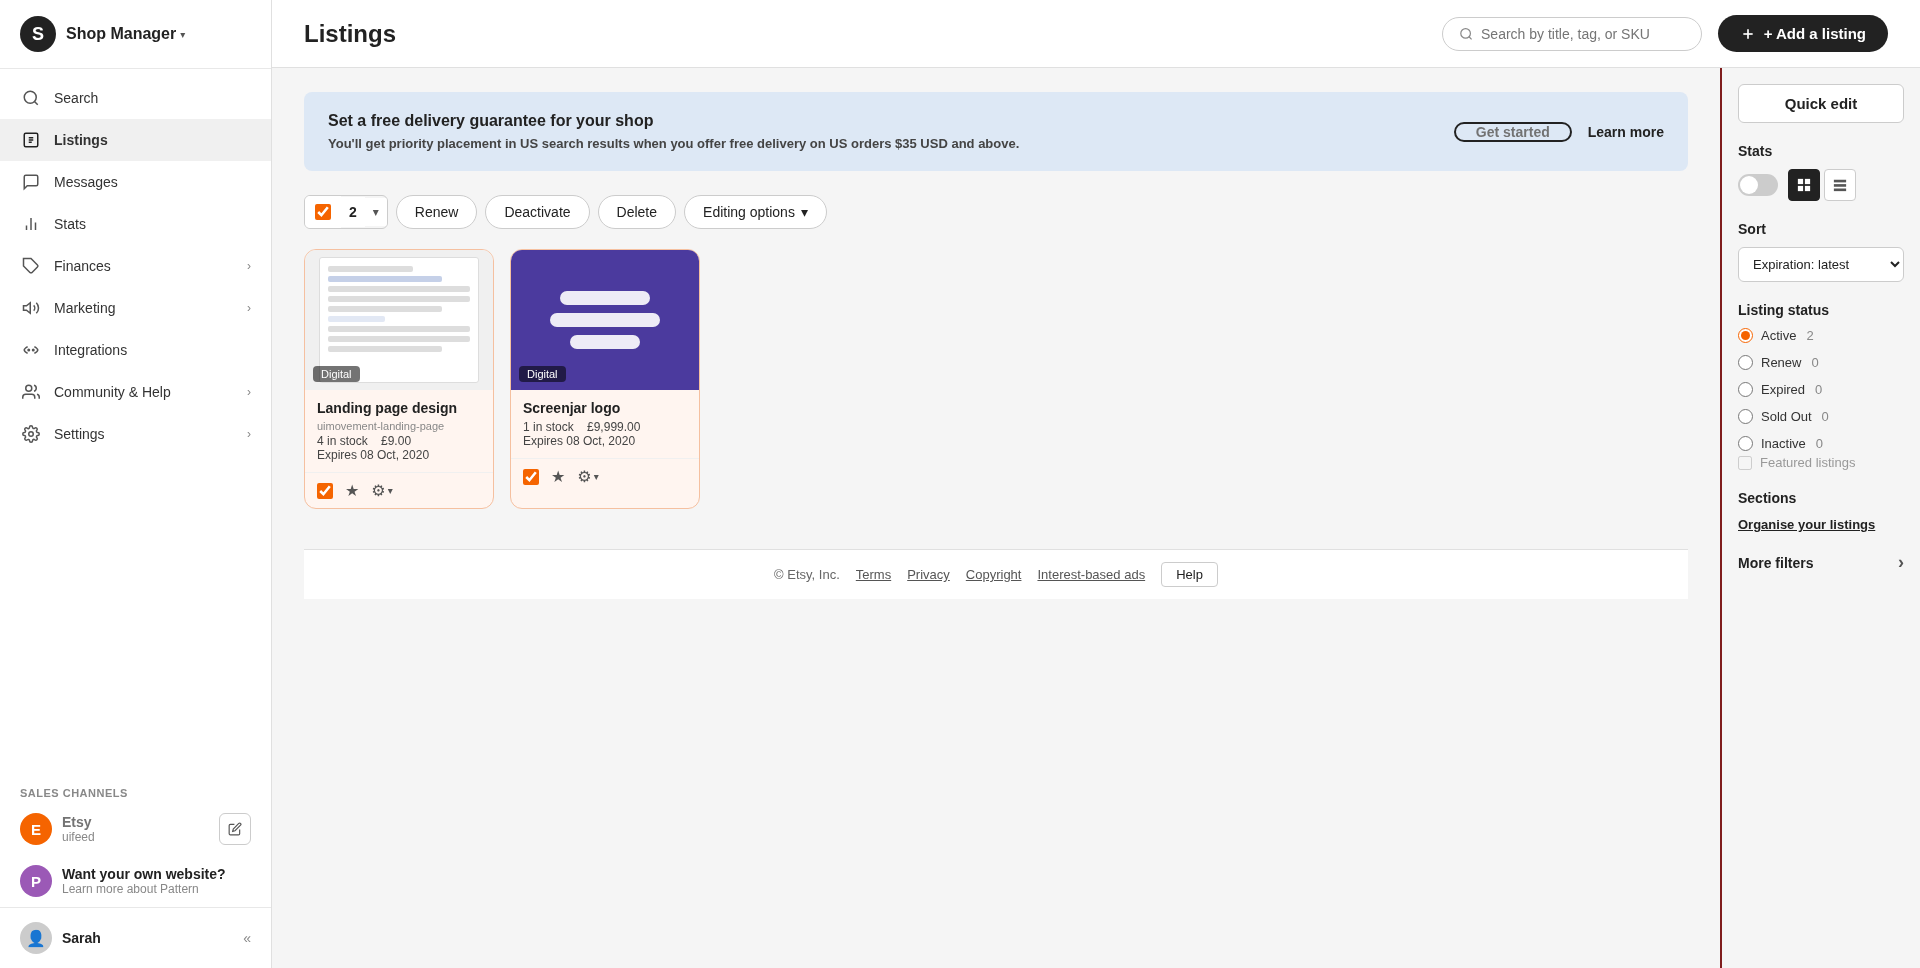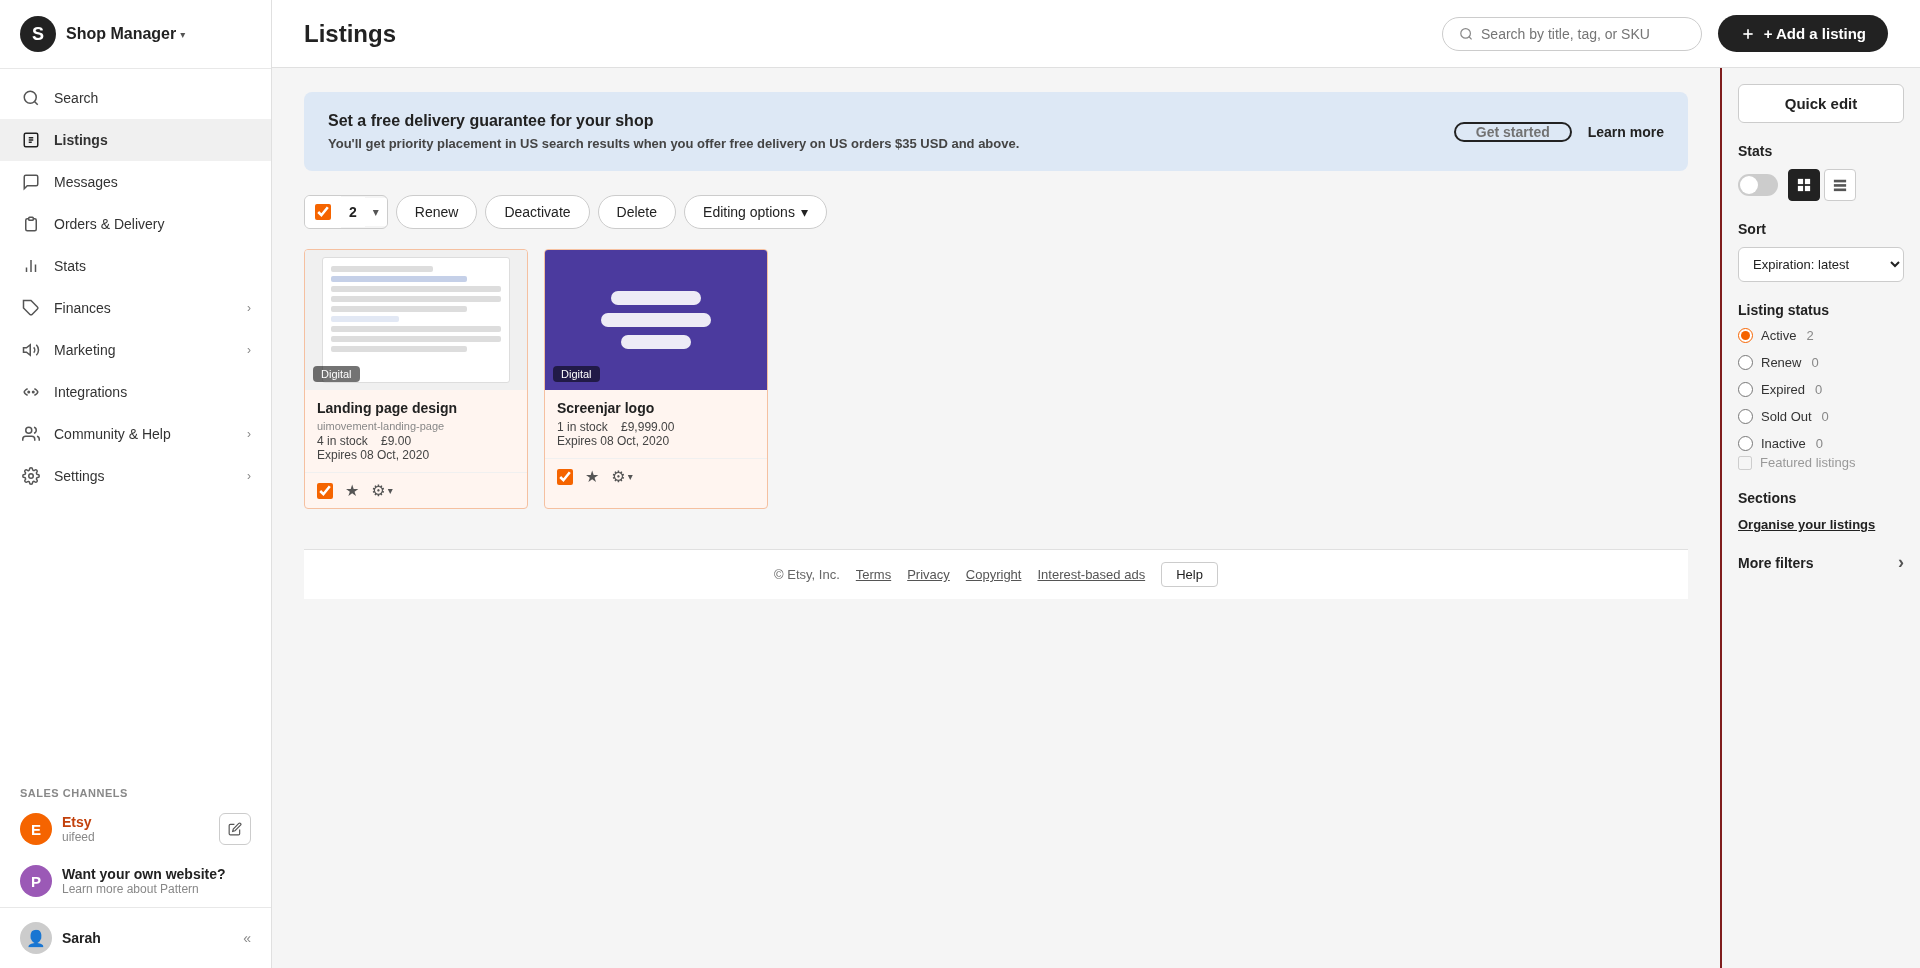--- a/index.html
+++ b/index.html
@@ -86,21 +86,21 @@
       background: #f56400;
       border-radius: 50%;
       display: flex; align-items: center; justify-content: center;
       color: #fff;
       font-weight: 700;
       font-size: 15px;
       margin-right: 10px;
       flex-shrink: 0;
     }
     .etsy-info { flex: 1; }
-    .etsy-name { font-size: 14px; font-weight: 600; color: #c2410c; }
+    .etsy-name { font-size: 14px; font-weight: 600; color: #737373; }
     .etsy-sub { font-size: 12px; color: #888; }
     .etsy-edit {
       width: 32px; height: 32px;
       border: 1px solid #ccc;
       border-radius: 6px;
       display: flex; align-items: center; justify-content: center;
       cursor: pointer;
       color: #555;
     }
     .pattern-channel {
@@ -320,22 +320,22 @@
 
     
     .listings-grid {
       display: flex;
       flex-wrap: wrap;
       gap: 16px;
     }
     .listing-card {
       background: #fff;
       border: 1px solid #e0e0e0;
-      border-radius: 4px;
-      width: 224px;
+      border-radius: 12px;
+      width: 190px;
       overflow: hidden;
       position: relative;
     }
     .listing-card.selected { background: #fff5f0; border-color: #f5c0a0; }
     .listing-img {
       width: 100%;
       height: 140px;
       object-fit: cover;
       display: flex;
       align-items: center;
@@ -629,29 +629,20 @@
 
     <div class="nav-item">
       <span class="nav-icon">
         <svg width="18" height="18" viewBox="0 0 24 24" fill="none" stroke="#555" stroke-width="2">
             <path d="M21 15a2 2 0 01-2 2H7l-4 4V5a2 2 0 012-2h14a2 2 0 012 2z"></path>
           </svg>
       </span>
       <span>Messages</span>
     </div>
 
-    <div class="nav-item">
-      <span class="nav-icon">
-        <svg width="18" height="18" viewBox="0 0 24 24" fill="none" stroke="#555" stroke-width="2">
-            <path d="M9 5H7a2 2 0 00-2 2v12a2 2 0 002 2h10a2 2 0 002-2V7a2 2 0 00-2-2h-2"></path>
-            <rect x="9" y="3" width="6" height="4" rx="1"></rect>
-          </svg>
-      </span>
-      <span>Orders &amp; Delivery</span>
-    </div>
 
     <div class="nav-item">
       <span class="nav-icon">
         <svg width="18" height="18" viewBox="0 0 24 24" fill="none" stroke="#555" stroke-width="2">
             <line x1="18" y1="20" x2="18" y2="10"></line>
             <line x1="12" y1="20" x2="12" y2="4"></line>
             <line x1="6" y1="20" x2="6" y2="14"></line>
           </svg>
       </span>
       <span>Stats</span>

